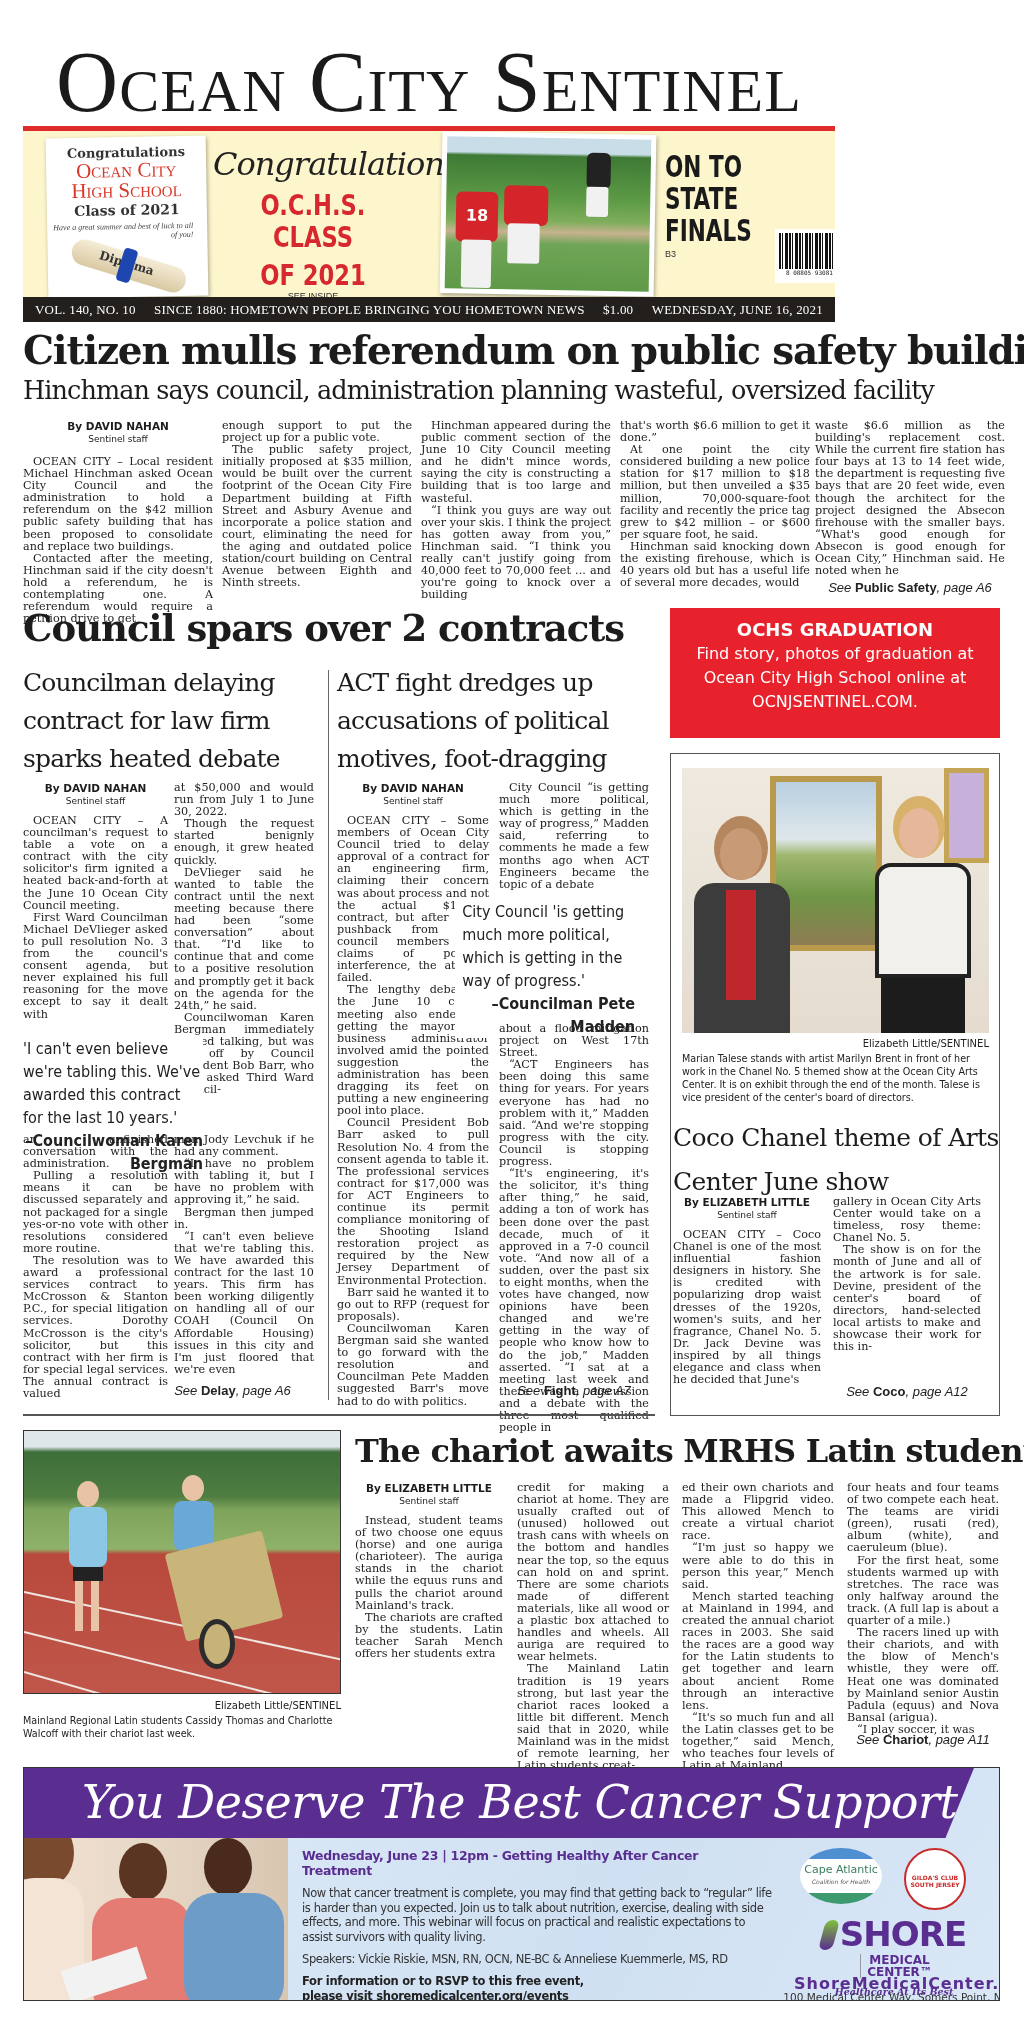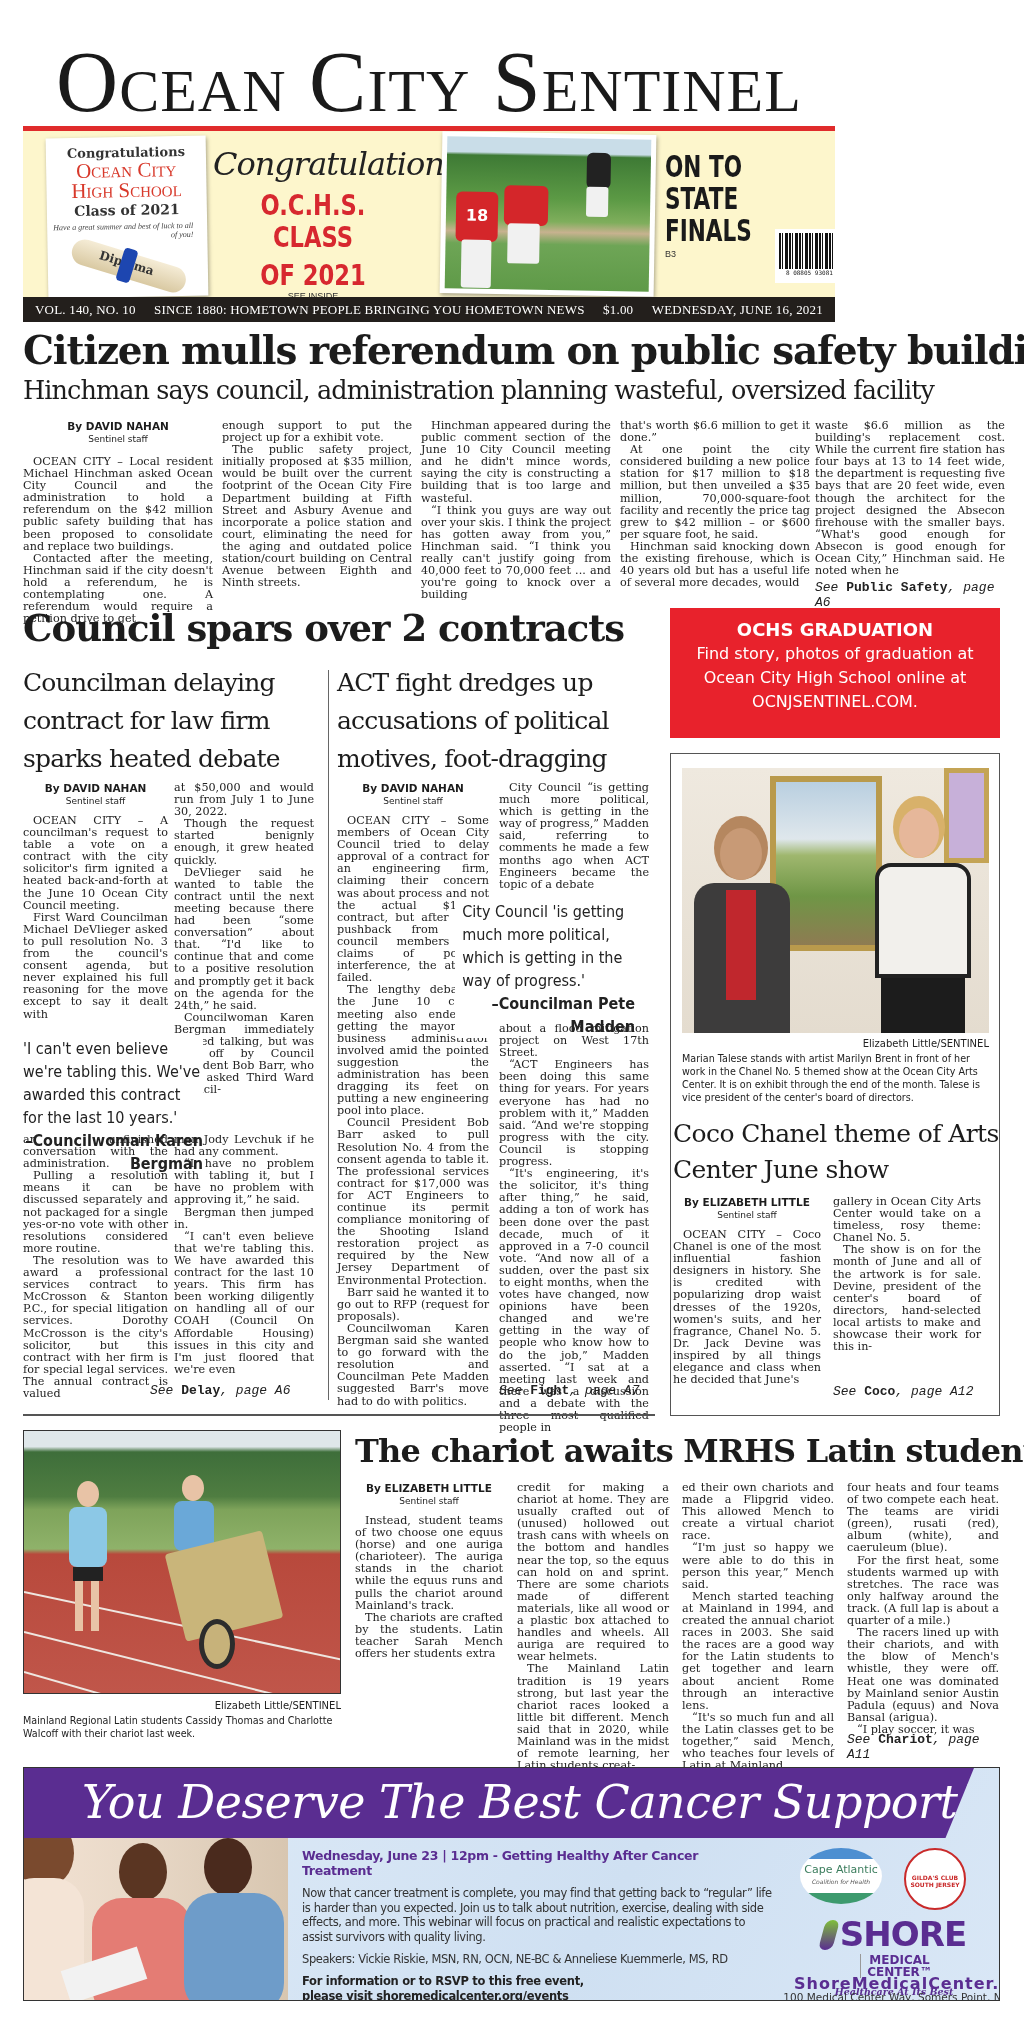--- a/index.html
+++ b/index.html
@@ -45,21 +45,21 @@
     font-family: "Liberation Serif", serif; font-size: 13px; letter-spacing: 0.2px; text-transform: uppercase; }
 
   
   .h1 { font-family: "DejaVu Serif", serif; font-weight: bold; color: #1c1c1c; white-space: nowrap; }
   .h-light { font-family: "DejaVu Serif", serif; font-weight: normal; color: #1c1c1c; }
   .byline { text-align: center; font-family: "DejaVu Sans", sans-serif; font-size: 10.5px; font-weight: bold; line-height: 13px; }
   .byline .staff { display: block; font-weight: normal; font-size: 9px; }
   .body { font-family: "DejaVu Serif", serif; font-size: 11.2px; line-height: 12.1px; text-align: justify; hyphens: auto; color: #222; }
   .body p { text-indent: 10px; }
   .body p.noind { text-indent: 0; }
-  .jump { text-align: left; font-family: Liberation Mono, monospace; font-size: 13px; font-style: italic; color: #222; }
+  .jump { text-align: center; font-family: Liberation Sans, sans-serif; font-size: 13px; font-style: italic; color: #222; }
   .jump b { font-style: normal; }
   .pull { font-family: "DejaVu Sans", sans-serif; font-size: 16px; line-height: 23px; color: #222; transform: scaleX(0.9); transform-origin: left top; }
   .pull .attr { font-weight: bold; display: block; text-align: right; }
   .col { position: absolute; }
   .vrule { position: absolute; width: 1px; background: #666; }
   .hrule { position: absolute; height: 2px; background: #555; }
 
   .redbox { left: 670px; top: 608px; width: 330px; height: 130px; background: #e8222c; color: #fff; text-align: center;
     font-family: "DejaVu Sans", sans-serif; font-size: 16px; line-height: 24px; padding-top: 10px; }
   .redbox .t { font-weight: bold; font-size: 18px; }
@@ -173,21 +173,21 @@
 <div class="abs h-light" style="left:23px;top:375px;width:982px;font-size:25.5px;line-height:30px;letter-spacing:-0.9px;white-space:nowrap;">Hinchman says council, administration planning wasteful, oversized facility</div>
 
 <div class="col" style="left:23px;top:420px;width:190px;">
   <div class="byline"><span>By DAVID NAHAN</span><span class="staff">Sentinel staff</span></div>
   <div class="body" style="margin-top:10px;">
     <p>OCEAN CITY – Local resident Michael Hinchman asked Ocean City Council and the administration to hold a referendum on the $42 million public safety building that has been proposed to consolidate and replace two buildings.</p>
     <p>Contacted after the meeting, Hinchman said if the city doesn't hold a referendum, he is contemplating one. A referendum would require a petition drive to get</p>
   </div>
 </div>
 <div class="col body" style="left:222px;top:420px;width:190px;">
-  <p class="noind">enough support to put the project up for a exhibit vote.</p>
+  <p class="noind">enough support to put the project up for a public vote.</p>
   <p>The public safety project, initially proposed at $35 million, would be built over the current footprint of the Ocean City Fire Department building at Fifth Street and Asbury Avenue and incorporate a police station and court, eliminating the need for the aging and outdated police station/court building on Central Avenue between Eighth and Ninth streets.</p>
 </div>
 <div class="col body" style="left:421px;top:420px;width:190px;">
   <p>Hinchman appeared during the public comment section of the June 10 City Council meeting and he didn't mince words, saying the city is constructing a building that is too large and wasteful.</p>
   <p>“I think you guys are way out over your skis. I think the project has gotten away from you,” Hinchman said. “I think you really can't justify going from 40,000 feet to 70,000 feet ... and you're going to knock over a building</p>
 </div>
 <div class="col body" style="left:620px;top:420px;width:190px;">
   <p class="noind">that's worth $6.6 million to get it done.”</p>
   <p>At one point the city considered building a new police station for $17 million to $18 million, but then unveiled a $35 million, 70,000-square-foot facility and recently the price tag grew to $42 million – or $600 per square foot, he said.</p>
   <p>Hinchman said knocking down the existing firehouse, which is 40 years old but has a useful life of several more decades, would</p>
@@ -281,21 +281,21 @@
         <div class="head"></div>
       </div>
     <div class="woman2">
         <div class="pants"></div>
         <div class="top"></div>
         <div class="head"></div>
       </div>
   </div>
   <div class="credit" style="position:absolute;left:11px;top:284px;width:307px;"><b>Elizabeth Little</b><span>/SENTINEL</span></div>
   <div class="caption" style="position:absolute;left:11px;top:298px;width:307px;">Marian Talese stands with artist Marilyn Brent in front of her work in the Chanel No. 5 themed show at the Ocean City Arts Center. It is on exhibit through the end of the month. Talese is vice president of the center's board of directors.</div>
-  <div class="h-light" style="position:absolute;left:0;top:362px;width:328px;font-size:25px;line-height:36px;letter-spacing:-0.6px;padding-left:2px;">Coco Chanel theme of Arts Center June show</div>
+  <div class="h-light" style="position:absolute;left:0;top:362px;width:328px;font-size:25px;line-height:44px;letter-spacing:-0.6px;padding-left:2px;">Coco Chanel theme of Arts Center June show</div>
   <div style="position:absolute;left:2px;top:442px;width:148px;">
     <div class="byline"><span>By ELIZABETH LITTLE</span><span class="staff">Sentinel staff</span></div>
     <div class="body" style="margin-top:7px;">
       <p>OCEAN CITY – Coco Chanel is one of the most influential fashion designers in history. She is credited with popularizing drop waist dresses of the 1920s, women's suits, and her fragrance, Chanel No. 5. Dr. Jack Devine was inspired by all things elegance and class when he decided that June's</p>
     </div>
   </div>
   <div class="body" style="position:absolute;left:162px;top:442px;width:148px;">
     <p class="noind">gallery in Ocean City Arts Center would take on a timeless, rosy theme: Chanel No. 5.</p>
     <p>The show is on for the month of June and all of the artwork is for sale. Devine, president of the center's board of directors, hand-selected local artists to make and showcase their work for this in-</p>
   </div>

